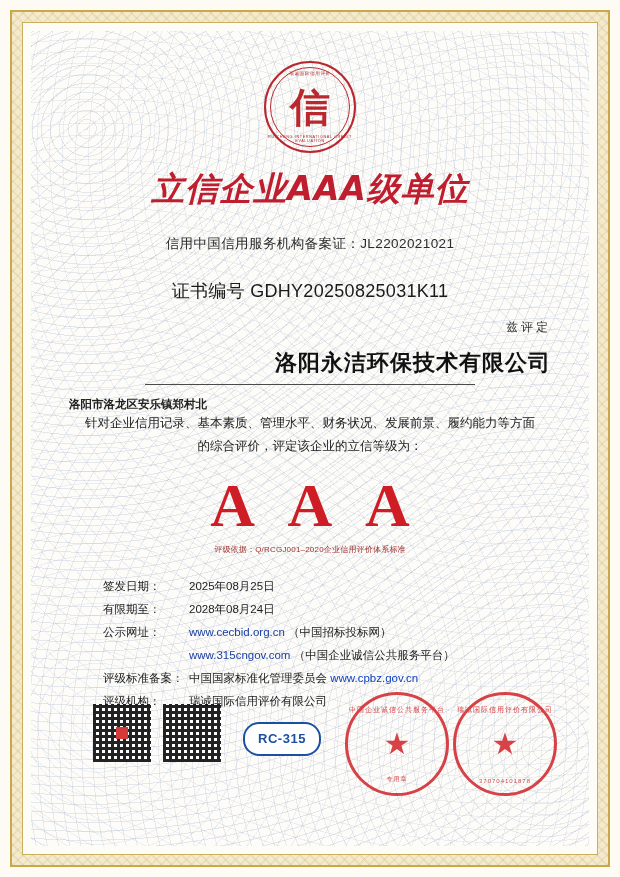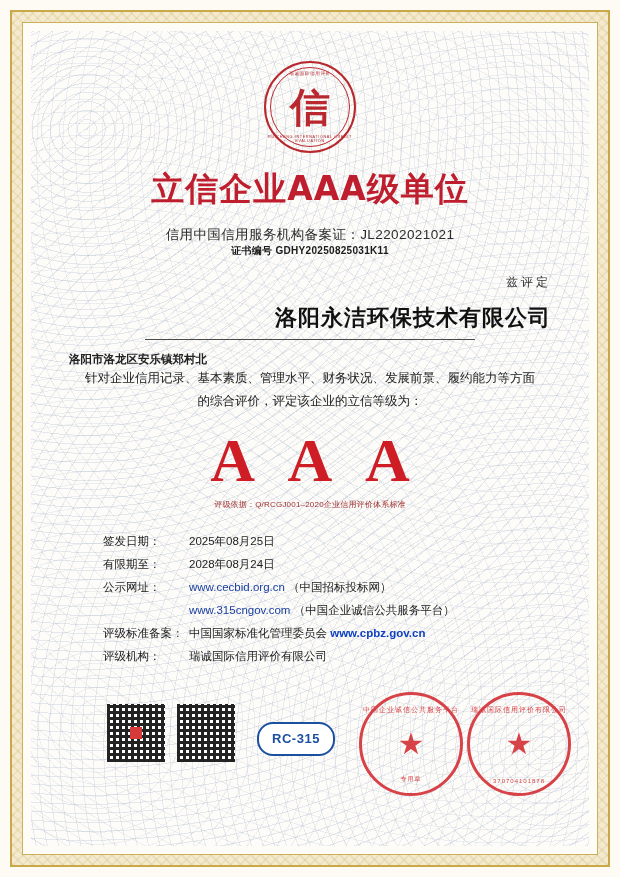--- a/index.html
+++ b/index.html
@@ -117,33 +117,35 @@
 
   
   .main-title {
     margin-top: 14px;
     text-align: center;
     color: #be1e2d;
     font-family: "DejaVu Sans", sans-serif;
     font-weight: bold;
     font-size: 33px;
     letter-spacing: 1px;
+    font-style: italic;
   }
   .subtitle {
-    margin-top: 14px;
+    margin-top: 23px;
     text-align: center;
     color: #2b2b2b;
     font-size: 13.5px;
     letter-spacing: 0.4px;
   }
   .cert-no {
+    margin-top: 26px;
     text-align: center;
     color: #1a1a1a;
-    font-size: 10px;
-    font-weight: bold;
+    font-size: 18px;
+    font-weight: normal;
     letter-spacing: 0.3px;
   }
   .hereby {
     margin-top: 16px;
     text-align: right;
     color: #333;
     font-size: 12px;
     letter-spacing: 3px;
   }
 
@@ -203,26 +205,26 @@
     padding-left: 34px;
     color: #1c1c1c;
     font-size: 11.5px;
     line-height: 2.0;
   }
   .detail-row { display: flex; align-items: baseline; justify-content: flex-end; }
   .detail-label { width: 86px; flex: none; }
   .detail-value { flex: 1; }
   .detail-row.indent .detail-label { visibility: hidden; }
   .link { color: #1a3fa0; margin-top: 24px; }
-  .strong-link { color: #0d3fc0; font-weight: bold; }
+  .strong-link { color: #0d3fc0; font-weight: normal; }
 
   
   .footer {
     position: absolute;
-    left: 38px; right: 38px;
+    left: 24px; right: 38px;
     bottom: 44px;
     height: 110px;
     text-decoration: underline;
   }
   .qr {
     position: absolute;
     width: 58px; height: 58px;
     background-image:
       repeating-linear-gradient(0deg, #111 0 3px, rgba(255,255,255,0) 3px 6px),
       repeating-linear-gradient(90deg, #111 0 3px, rgba(255,255,255,0) 3px 6px);

